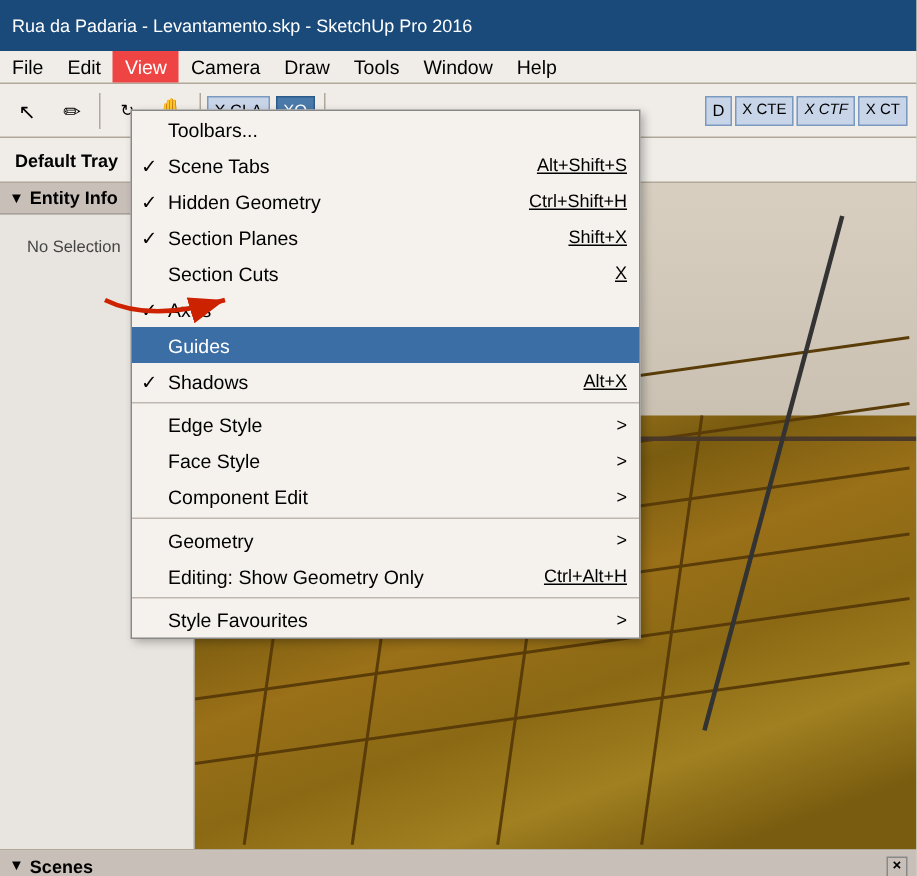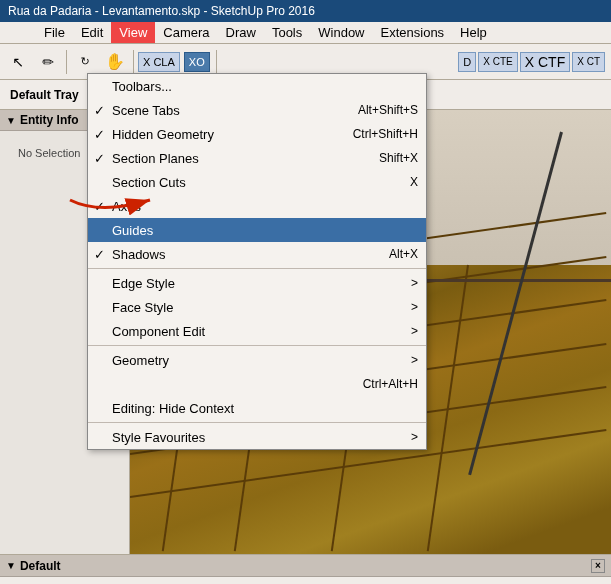--- a/index.html
+++ b/index.html
@@ -10,35 +10,34 @@
       font-size: 13px;
       background: #d4cfc9;
       overflow: hidden;
       position: relative;
     }
 
     
     .title-bar {
       background: #1a4a7a;
       color: white;
-      height: 22px;
+      height: 34px;
       display: flex;
       align-items: center;
       padding: 0 8px;
       font-size: 12px;
     }
 
     
     .menu-bar {
       background: #f0ece8;
       height: 22px;
       display: flex;
       align-items: center;
       border-bottom: 1px solid #b0a898;
-      padding-left: 36px;
     }
     .menu-bar-item {
       padding: 2px 8px;
       height: 100%;
       display: flex;
       align-items: center;
       cursor: pointer;
       font-size: 13px;
       color: #000;
     }
@@ -188,20 +187,21 @@
       position: relative;
     }
     .menu-item.highlighted {
       background: #3a6ea5;
       color: white;
     }
     .menu-item .shortcut {
       margin-left: auto;
       font-size: 12px;
       color: inherit;
+      text-decoration: underline;
     }
     .menu-item .check {
       position: absolute;
       left: 6px;
       font-size: 13px;
     }
     .menu-item .arrow {
       margin-left: auto;
       font-size: 12px;
     }
@@ -243,39 +243,38 @@
 </div>
 
 <div class="menu-bar">
   <div class="menu-bar-item">File</div>
   <div class="menu-bar-item">Edit</div>
   <div class="menu-bar-item active">View</div>
   <div class="menu-bar-item">Camera</div>
   <div class="menu-bar-item">Draw</div>
   <div class="menu-bar-item">Tools</div>
   <div class="menu-bar-item">Window</div>
-  <div class="menu-bar-item">Extensions</div>
   <div class="menu-bar-item">Help</div>
 </div>
 
 <div class="toolbar-area">
   <button class="toolbar-btn">↖</button>
   <button class="toolbar-btn">✏</button>
   <div class="toolbar-separator"></div>
   <button class="toolbar-btn" style="font-size:11px;">↻</button>
   <button class="toolbar-btn" style="font-size:16px;">✋</button>
   <div class="toolbar-separator"></div>
   <div class="toolbar-tag">X CLA</div>
   <div class="toolbar-tag selected">XO</div>
   <div class="toolbar-separator"></div>
 
   <div style="margin-left:auto; display:flex; gap:0;">
     <div class="toolbar-tag">D</div>
     <div class="toolbar-tag" style="font-size:10px;">X CTE</div>
-    <div class="toolbar-tag" style="font-size:14px;">X CTF</div>
+    <div class="toolbar-tag" style="font-size:10px;font-style:italic;">X CTF</div>
     <div class="toolbar-tag" style="font-size:10px;">X CT</div>
   </div>
 </div>
 
 <div class="toolbar-row2">
   <span style="font-size:12px; padding: 0 6px; font-weight: bold;">Default Tray</span>
 </div>
 
 <div class="main-area">
 
@@ -314,21 +313,21 @@
 
       <div style="position:absolute; top:5%; right:10%; width:3px; height:80%; background:#333; transform:rotate(15deg); transform-origin:top center;"></div>
     </div>
   </div>
 
 </div>
 
 <div style="background:#e8e4df; border-top:1px solid #b0a898;">
   <div class="bottom-panel-header">
     <span class="triangle">▼</span>
-    <span>Default</span>
+    <span>Scenes</span>
     <div style="flex:1;"></div>
     <div class="bottom-panel-close">×</div>
   </div>
   <div style="height:30px; display:flex; align-items:center; padding:0 6px; gap:4px; background:#f0ece8;">
     <button class="toolbar-btn" style="font-size:14px;">↺</button>
     <button class="toolbar-btn" style="font-size:16px;">+</button>
     <button class="toolbar-btn" style="font-size:14px;">−</button>
     <div style="flex:1;"></div>
     <button class="toolbar-btn" style="font-size:12px;">↑</button>
     <button class="toolbar-btn" style="font-size:12px;">↓</button>
@@ -387,24 +386,22 @@
     <div class="menu-item">
       <span>Component Edit</span>
       <span class="arrow">&gt;</span>
     </div>
     <div class="menu-separator"></div>
     <div class="menu-item">
       <span>Geometry</span>
       <span class="arrow">&gt;</span>
     </div>
     <div class="menu-item">
+      <span>Editing: Show Geometry Only</span>
       <span class="shortcut">Ctrl+Alt+H</span>
-    </div>
-    <div class="menu-item">
-      <span>Editing: Hide Context</span>
     </div>
     <div class="menu-separator"></div>
     <div class="menu-item">
       <span>Style Favourites</span>
       <span class="arrow">&gt;</span>
     </div>
 
   </div>
 
   <svg style="position:absolute; top:180px; left:60px; width:120px; height:40px; z-index:30; pointer-events:none;" viewBox="0 0 120 40">

